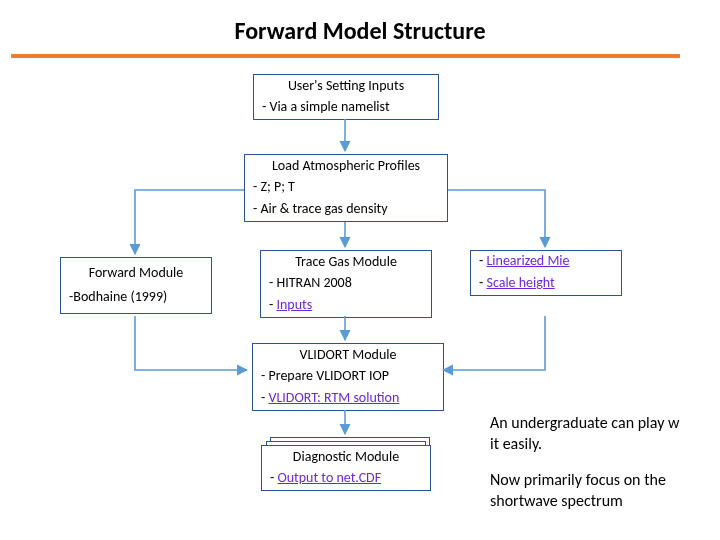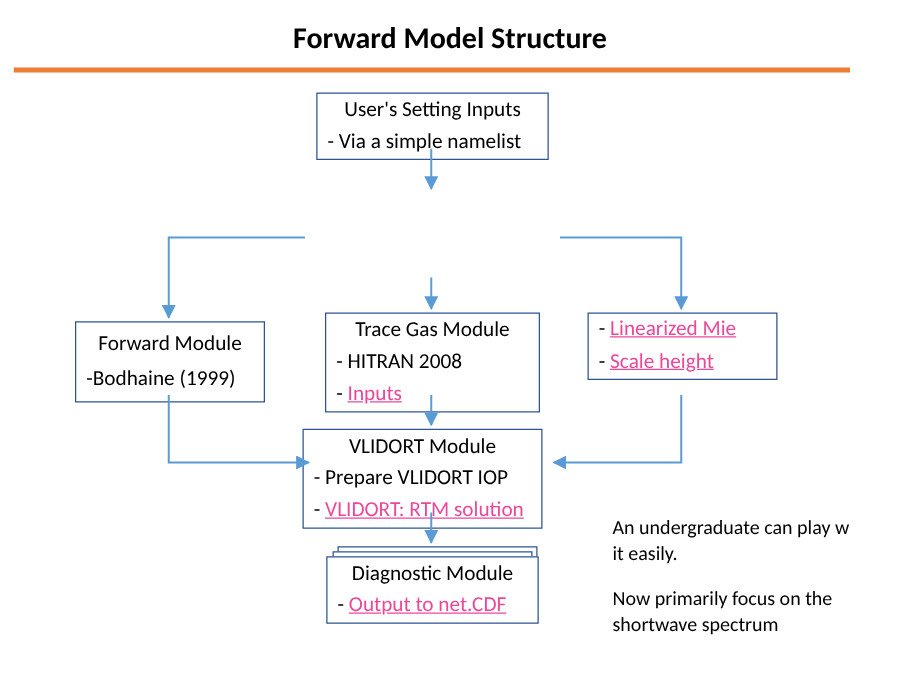--- a/index.html
+++ b/index.html
@@ -1,55 +1,60 @@
 <!DOCTYPE html>
 <html><head>
 <meta charset="utf-8">
 <style>
   html,body{margin:0;padding:0;font-family:Calibri,Arial,sans-serif;background:#fff;color:#000}
   .slide{position:relative;width:680px;height:540px;overflow:hidden}
   .title{position:absolute;top:16px;left:0;width:720px;text-align:center;font-size:24px;font-weight:bold}
   .rule{position:absolute;top:54px;left:11px;width:697px;height:4px;background:#ed7d31}
-  .box{position:absolute;border:1px solid #2e5395;background:#fff;font-size:17px;line-height:1.35}
+  .box{position:absolute;border:1px solid #2e5395;background:#fff;font-size:14px;line-height:1.35}
   .box .hdr{text-align:center;font-weight:normal;padding:2px 4px 1px 4px}
   .box .row{padding:1px 8px 2px 8px}
-  .box .link{color:#ec4899;text-decoration:underline}
+  .box .link{color:#6d28d9;text-decoration:underline}
   .note{position:absolute;font-size:16px;font-weight:normal;line-height:1.3}
   svg.arrows{position:absolute;left:0;top:0;width:720px;height:540px;pointer-events:none}
 </style>
 </head>
 <body>
 
 <div class="slide">
   <div class="title">Forward Model Structure</div>
   <div class="rule"></div>
 
   <div class="box" style="left:253px;top:74px;width:184px">
     <div class="hdr">User's Setting Inputs</div>
     <div class="row">- Via a simple namelist</div>
   </div>
 
+  <div class="box" style="left:244px;top:154px;width:202px">
+    <div class="hdr">Load Atmospheric Profiles</div>
+    <div class="row">- Z; P; T</div>
+    <div class="row">- Air &amp; trace gas density</div>
+  </div>
 
   <div class="box" style="left:60px;top:257px;width:150px">
     <div class="hdr" style="padding-top:6px;padding-bottom:4px">Forward Module</div>
     <div class="row" style="padding-bottom:6px">-Bodhaine (1999)</div>
   </div>
 
   <div class="box" style="left:260px;top:250px;width:170px">
     <div class="hdr">Trace Gas Module</div>
     <div class="row">- HITRAN 2008</div>
     <div class="row">- <span class="link">Inputs</span></div>
   </div>
 
   <div class="box" style="left:470px;top:250px;width:150px">
     <div class="row">- <span class="link">Linearized Mie</span></div>
     <div class="row">- <span class="link">Scale height</span></div>
   </div>
 
-  <div class="box" style="left:242px;top:343px;width:190px">
+  <div class="box" style="left:252px;top:343px;width:190px">
     <div class="hdr">VLIDORT Module</div>
     <div class="row">- Prepare VLIDORT IOP</div>
     <div class="row">- <span class="link">VLIDORT: RTM solution</span></div>
   </div>
 
   <div class="box" style="left:270px;top:437px;width:158px;height:46px"></div>
   <div class="box" style="left:266px;top:441px;width:158px;height:46px"></div>
   <div class="box" style="left:261px;top:445px;width:168px">
     <div class="hdr">Diagnostic Module</div>
     <div class="row">- <span class="link">Output to net.CDF</span></div>

